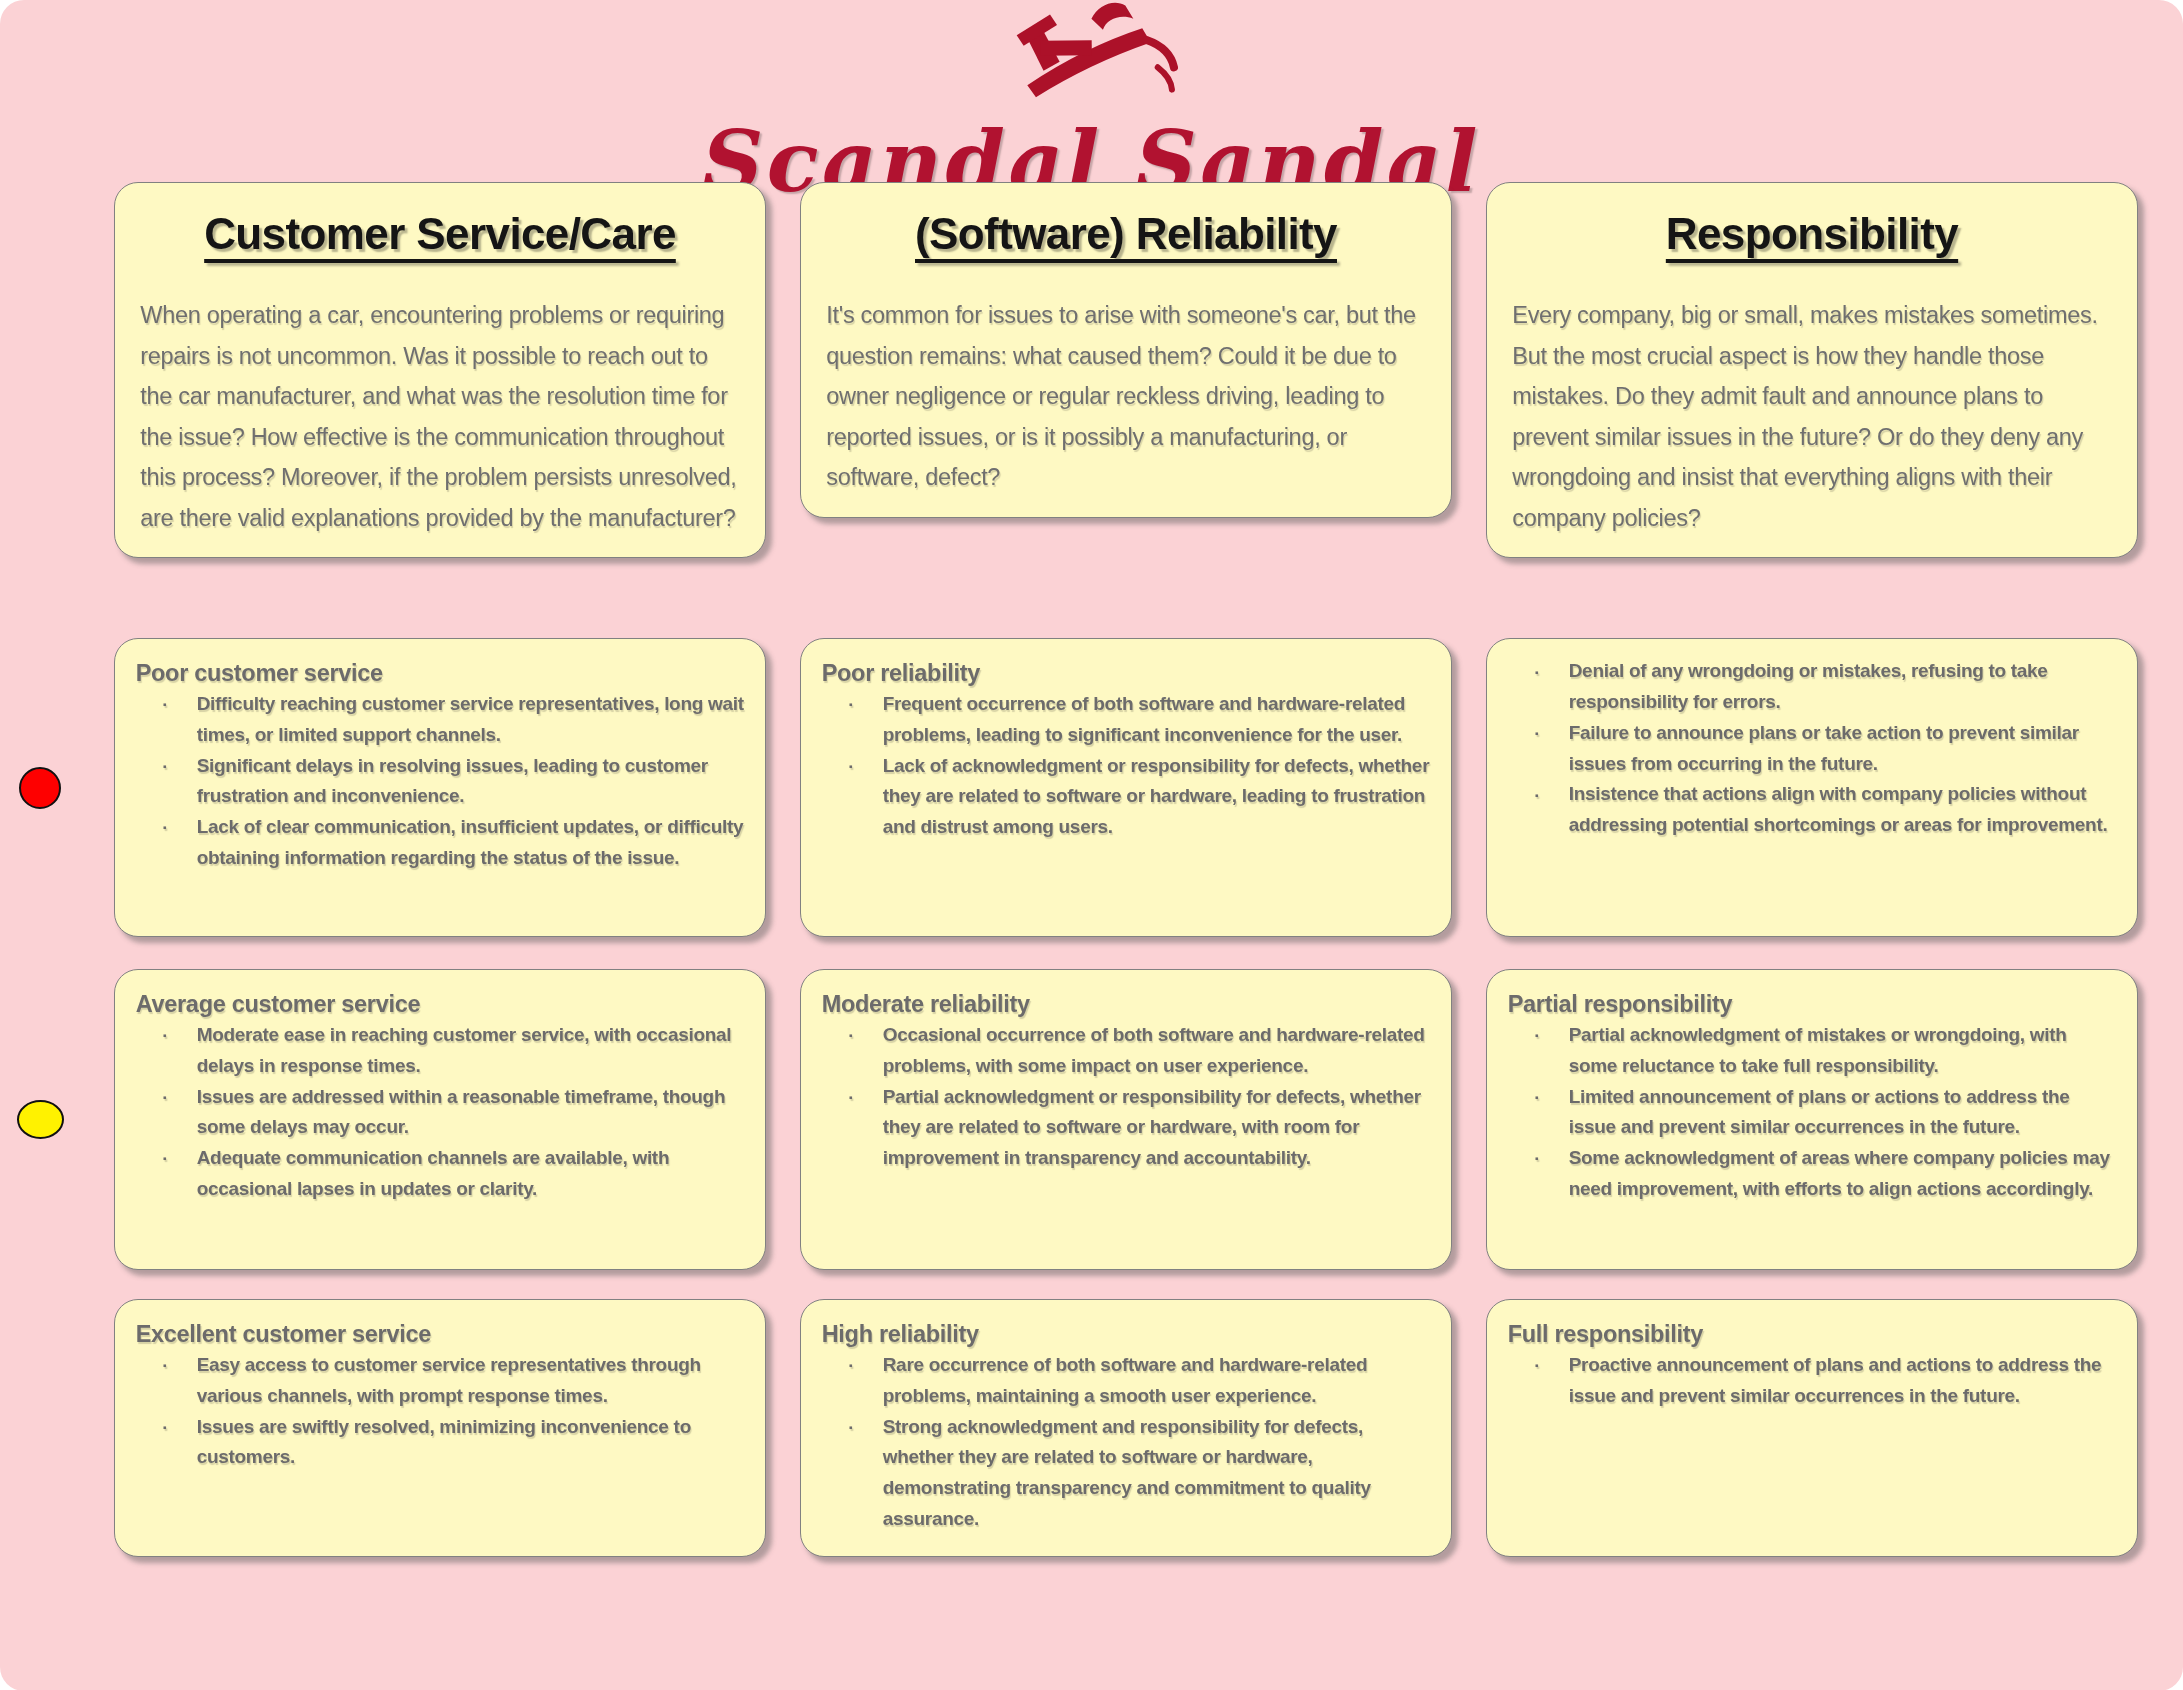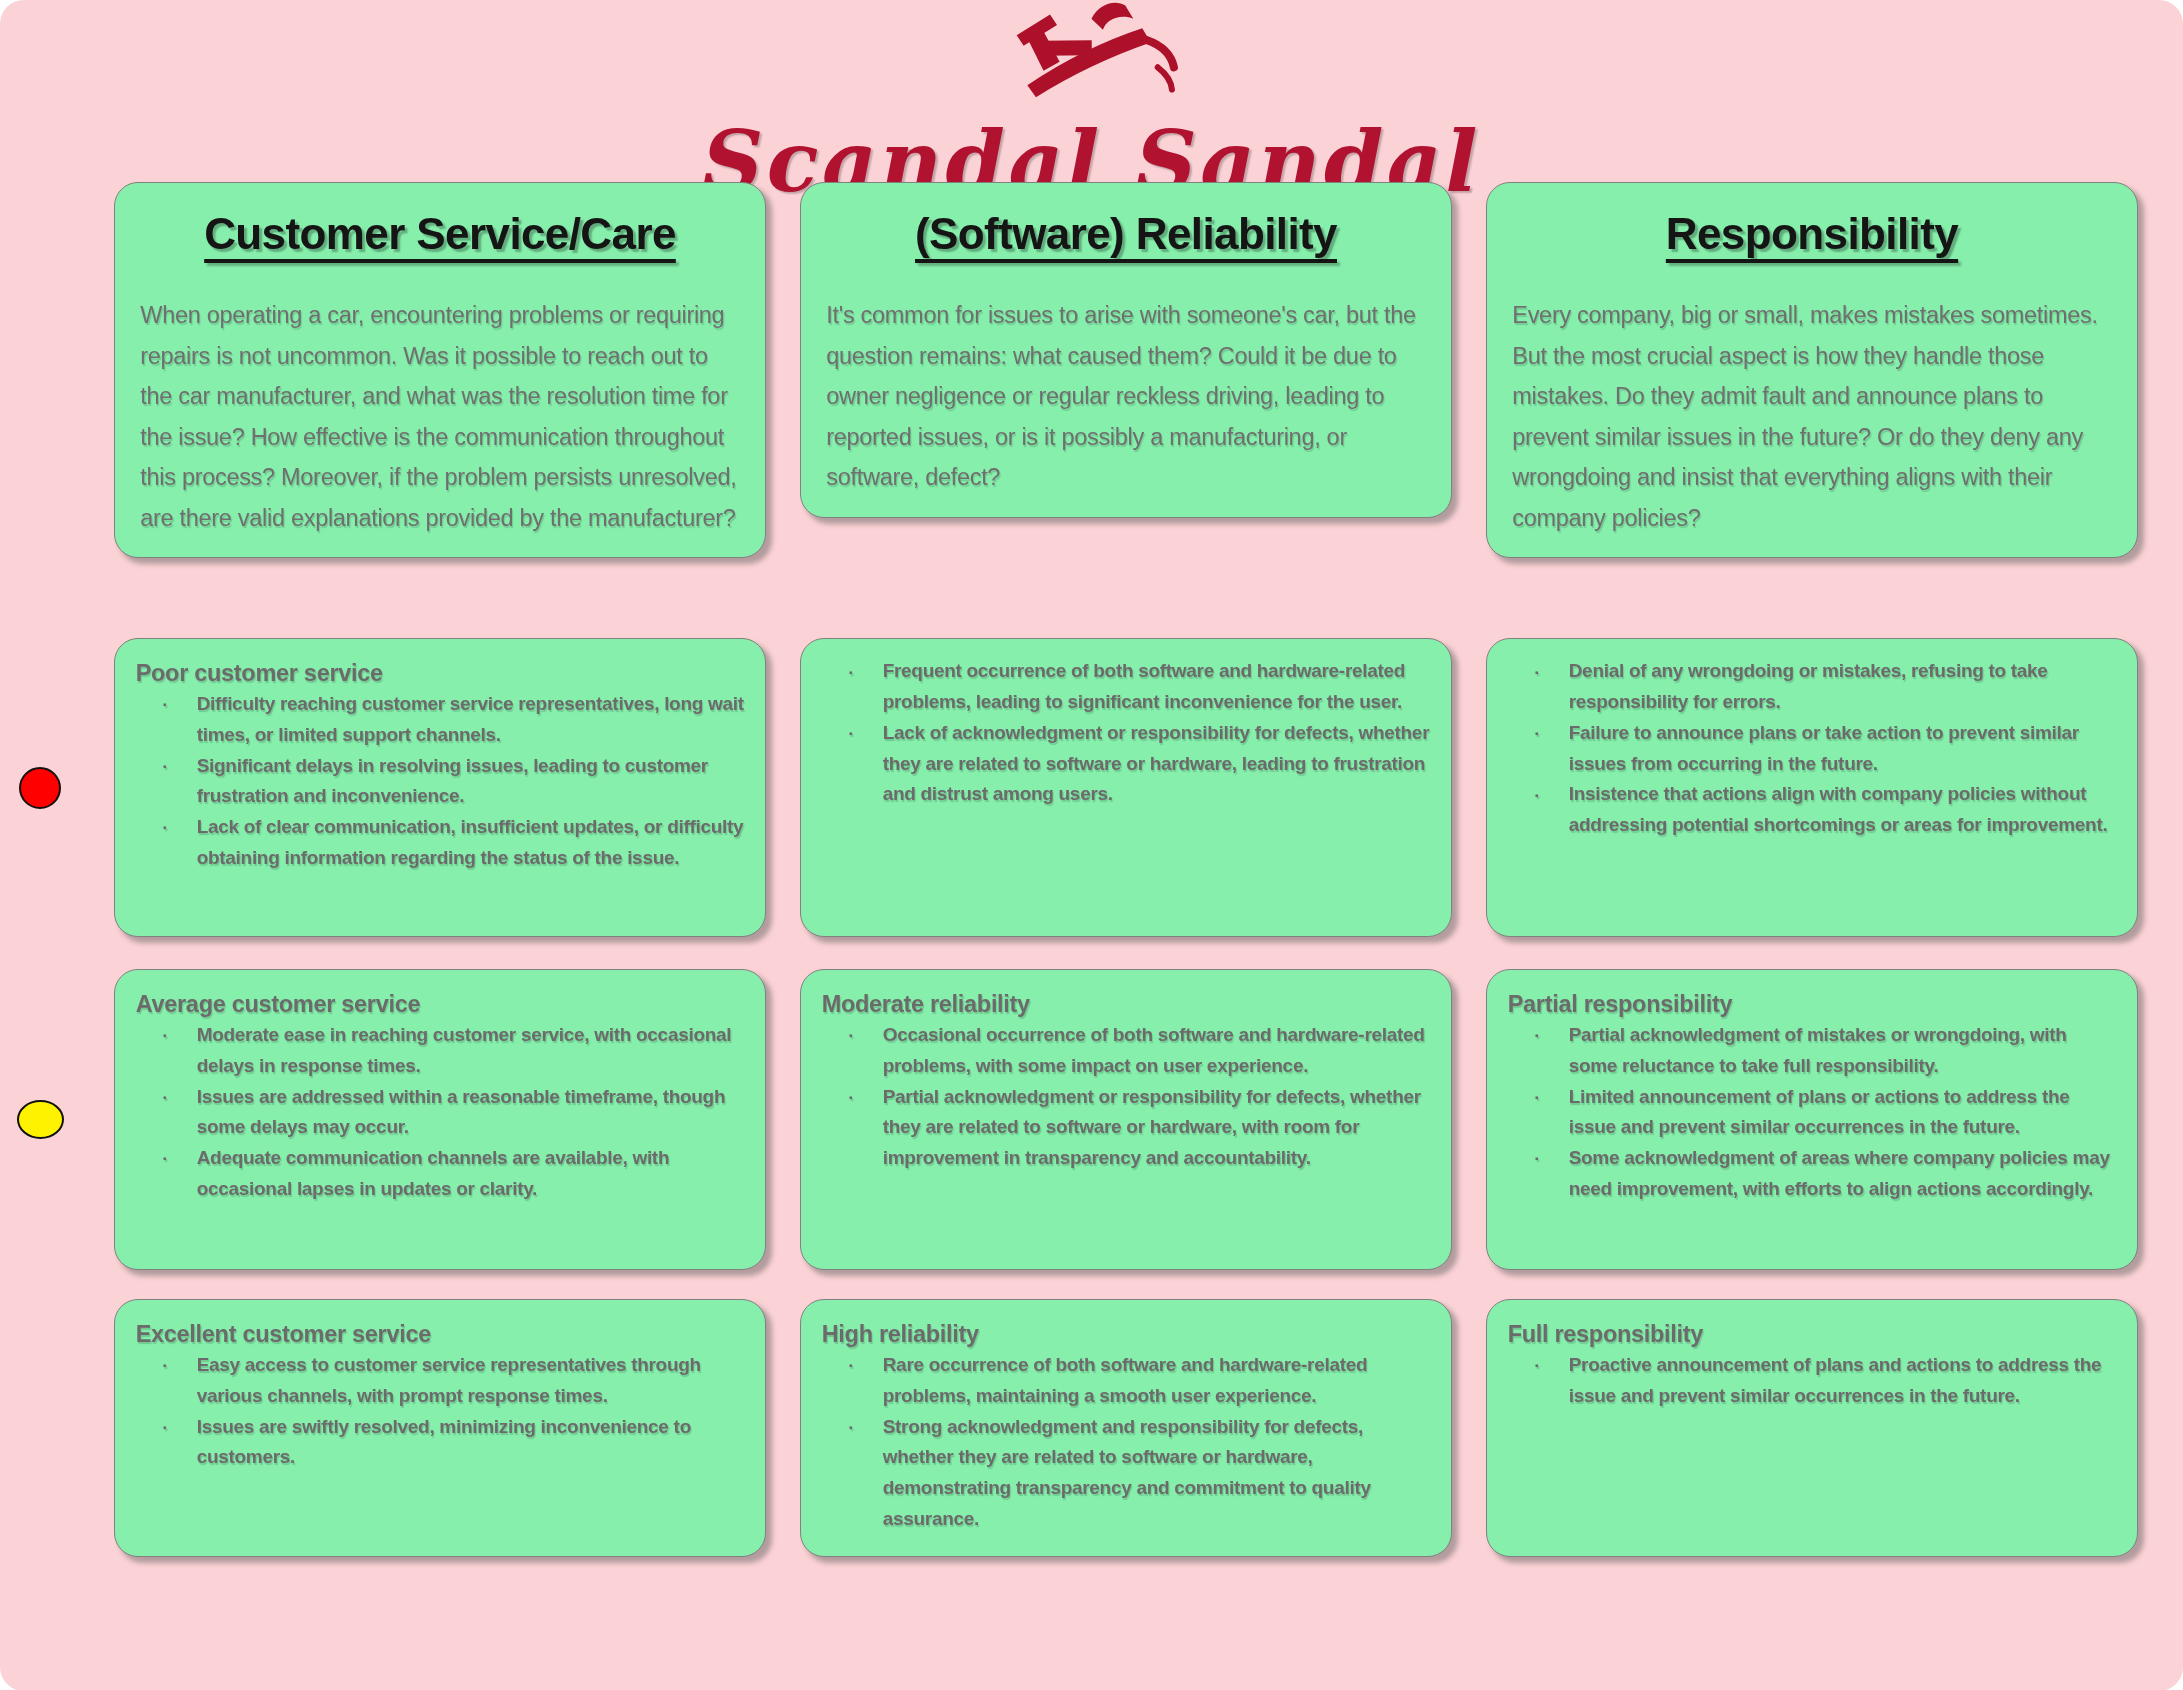--- a/index.html
+++ b/index.html
@@ -44,21 +44,21 @@
   .row + .row{margin-top:32px;}
   .row.row-1{margin-top:80px;}
   .row.row-3{margin-top:29px;}
   .dotcol{
     flex:0 0 80px;
     align-self:stretch;
     display:flex;align-items:center;justify-content:center;
   }
   .card{
     flex:1 1 0;
-    background:#86efac;
+    background:#fef9c3;
     border:1.7px solid #818181;
     border-radius:24px;
     box-shadow:5.2px 5.7px 5.2px rgba(90,90,90,.45);
     padding:17px 20.7px 19.5px 20.7px;
     box-sizing:border-box;
     color:#6c6b6b;
   }
   .row-header .card{min-height:326px;}
   .row-1 .card{min-height:299px;}
   .row-2 .card{min-height:301px;}
@@ -183,20 +183,21 @@
               <span class="btext">Significant delays in resolving issues, leading to customer frustration and inconvenience.</span>
             </li>
           <li>
               <span class="marker"></span>
               <span class="btext">Lack of clear communication, insufficient updates, or difficulty obtaining information regarding the status of the issue.</span>
             </li>
         </ul>
       </article>
 
       <article class="card">
+        <h3 class="card-title">Poor reliability</h3>
         <ul class="bullets">
           <li>
               <span class="marker"></span>
               <span class="btext">Frequent occurrence of both software and hardware-related problems, leading to significant inconvenience for the user.</span>
             </li>
           <li>
               <span class="marker"></span>
               <span class="btext">Lack of acknowledgment or responsibility for defects, whether they are related to software or hardware, leading to frustration and distrust among users.</span>
             </li>
         </ul>

